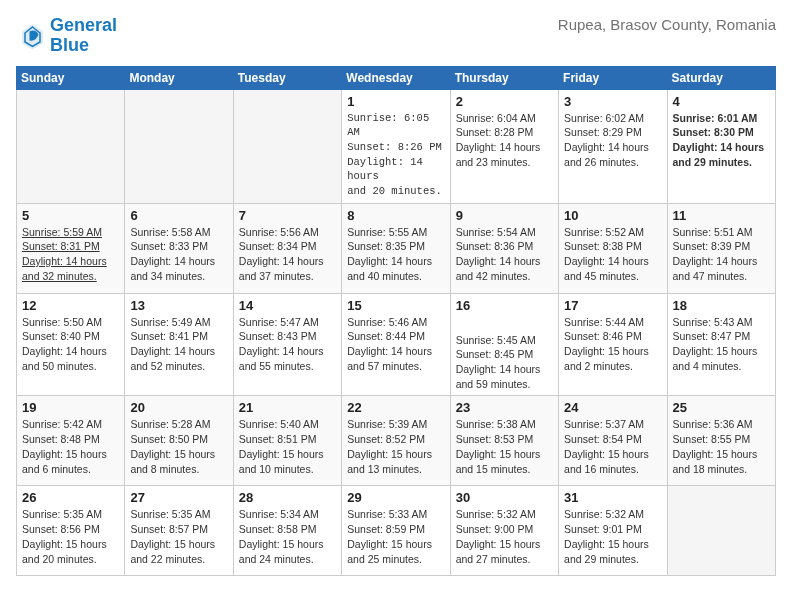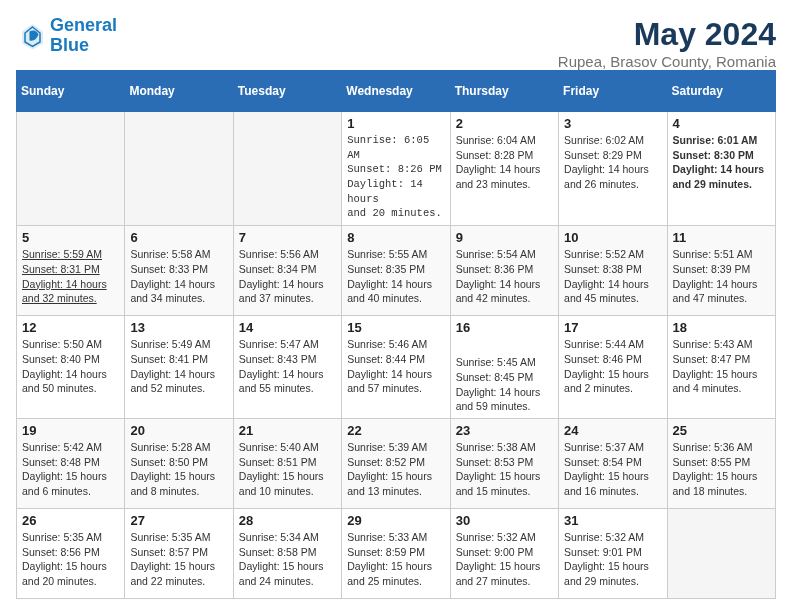--- a/index.html
+++ b/index.html
@@ -7,20 +7,21 @@
       font-family: Arial, sans-serif;
       background: #fff;
       width: 792px;
       min-height: 612px;
       padding: 16px;
     }
     .header {
       display: flex;
       justify-content: space-between;
       align-items: flex-start;
+      margin-bottom: 10px;
     }
     .logo {
       display: flex;
       align-items: center;
       gap: 4px;
     }
     .logo-text {
       font-size: 18px;
       font-weight: bold;
       color: #1a3a5c;
@@ -46,21 +47,21 @@
       color: #737373;
     }
     .calendar {
       width: 100%;
       border-collapse: collapse;
       font-size: 11px;
     }
     .calendar th {
       background: #2a6db5;
       color: #fff;
-      padding: 13px 4px;
+      padding: 4px 4px;
       text-align: left;
       font-size: 12px;
       font-weight: bold;
       border: 1px solid #2a6db5;
     }
     .calendar td {
       border: 1px solid #ccc;
       vertical-align: top;
       padding: 4px 5px;
       width: 108px;
@@ -98,21 +99,20 @@
       <polygon points="22,4 36,14 36,30 22,38 8,30 8,14" fill="#1a7abf" opacity="0.15"></polygon>
       <polygon points="22,8 32,16 32,28 22,34 12,28 12,16" fill="none" stroke="#1a7abf" stroke-width="2"></polygon>
       <path d="M18,14 Q26,10 30,18 Q26,28 18,26 Z" fill="#1a7abf"></path>
     </svg>
     <div class="logo-text">
       <div><span>General</span></div>
       <div><span style="color:#1a7abf">Blue</span></div>
     </div>
   </div>
   <div class="title-section">
-    <div class="month-year">May 2024</div>
     <div class="location">Rupea, Brasov County, Romania</div>
   </div>
 </div>
 
 <table class="calendar">
   <thead>
     <tr>
     <th>Sunday</th>
         <th>Monday</th>
         <th>Tuesday</th>

